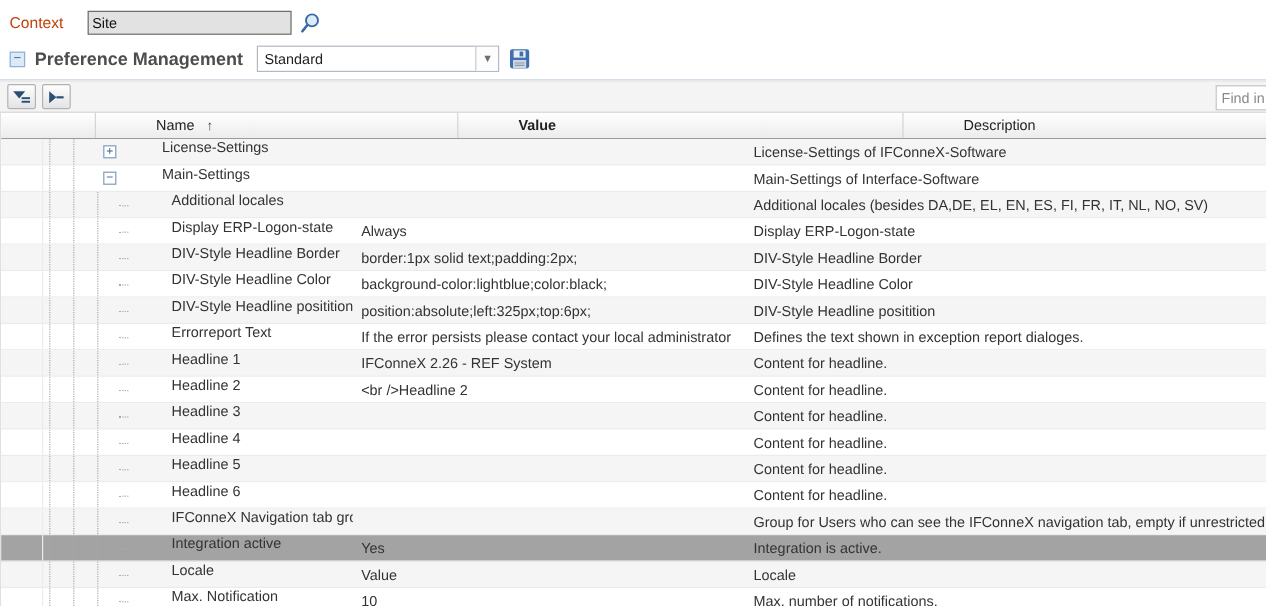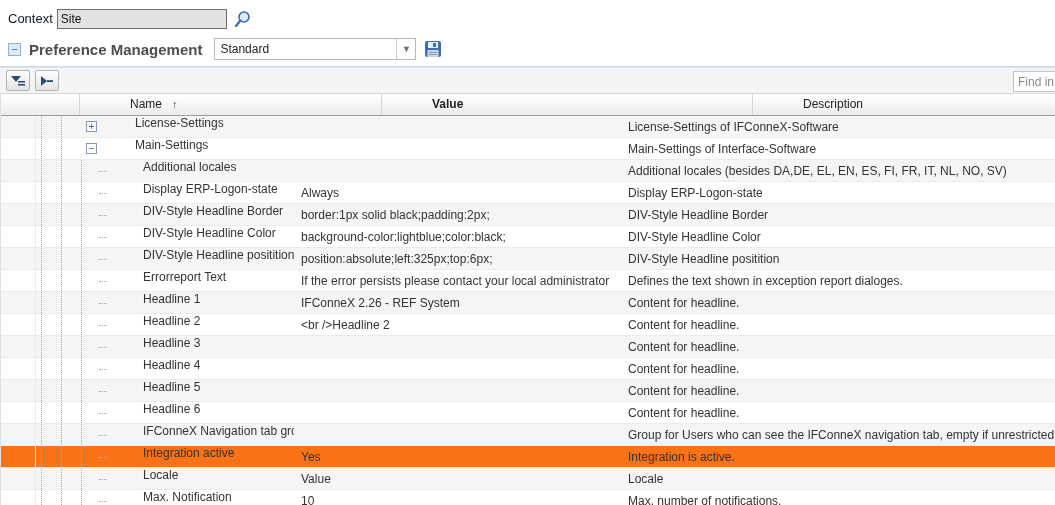--- a/index.html
+++ b/index.html
@@ -1,21 +1,21 @@
 <!DOCTYPE html>
 <html><head>
 <meta charset="utf-8">
 <style>
   * { margin:0; padding:0; box-sizing:border-box; }
   html,body { width:1055px; height:505px; overflow:hidden; background:#fff;
               font-family:"Liberation Sans", sans-serif; color:#333; }
 
   
   .context-bar { display:flex; align-items:center; padding:7px 0 0 8px; height:30px; }
-  .context-label { font-size:13px; color:#0f172a; margin-right:4px; }
+  .context-label { font-size:13px; color:#c2410c; margin-right:20px; }
   .context-input { width:170px; height:20px; background:#e2e2e2; border:1px solid #6e6e6e;
                    font-size:12px; color:#111; padding:1px 3px; font-family:"Liberation Sans",sans-serif; }
   .search-btn { width:20px; height:20px; margin-left:6px; cursor:pointer; background:none; border:none; }
 
   
   .panel-header { display:flex; align-items:center; margin-top:8px; padding:0 0 6px 8px;
                   border-bottom:1px solid #ccd9e6; }
   .collapse-tool { width:13px; height:13px; background:#dce9f7; border:1px solid #8cb2dc;
                    color:#3b6aa0; font-size:11px; line-height:10px; text-align:center;
                    cursor:pointer; margin-right:8px; }
@@ -48,21 +48,21 @@
   .h-expander { width:35px; }
   .h-name  { width:258px; }
   .h-value { width:327px;font-weight:bold; }
   .h-desc  { flex:1; border-right:none; }
   .sort-arrow { font-size:11px; color:#444; margin-left:10px; }
 
   .grid-body { font-size:12px; }
   .row { position:relative; display:flex; height:22px; border-bottom:1px solid #ebebeb;
          background:#fff; cursor:default; }
   .row.stripe { background:#f5f5f5; }
-  .row.highlight { background:#f97316; }
+  .row.highlight { background:#a3a3a3; }
   .cell { overflow:hidden; white-space:nowrap; padding-top:4px; }
   .c-expander { width:35px; border-right:1px solid #ececec; }
   .c-name { width:258px; position:relative; }
   .c-value { width:327px; padding-left:7px; color:#333; }
   .c-desc { flex:1; padding-left:7px; color:#333; }
 
   
   .guide { position:absolute; top:0; bottom:0; width:0;
            border-left:1px dotted #a9a9a9; }
   .elbow { position:absolute; top:11px; width:8px; border-top:1px dotted #a9a9a9; }
@@ -188,21 +188,21 @@
       </div>
       <div class="row lvl2 stripe">
         <div class="cell c-expander"></div>
         <div class="cell c-name">
           <span class="guide" style="left: 5px;"></span>
           <span class="guide" style="left: 25px;"></span>
           <span class="guide" style="left: 45px;"></span>
           <span class="elbow" style="left: 63px;"></span>
           <span class="name-text">DIV-Style Headline Border</span>
         </div>
-        <div class="cell c-value">border:1px solid black;padding:2px;</div>
+        <div class="cell c-value">border:1px solid text;padding:2px;</div>
         <div class="cell c-desc">DIV-Style Headline Border</div>
       </div>
       <div class="row lvl2">
         <div class="cell c-expander"></div>
         <div class="cell c-name">
           <span class="guide" style="left: 5px;"></span>
           <span class="guide" style="left: 25px;"></span>
           <span class="guide" style="left: 45px;"></span>
           <span class="elbow" style="left: 63px;"></span>
           <span class="name-text">DIV-Style Headline Color</span>

